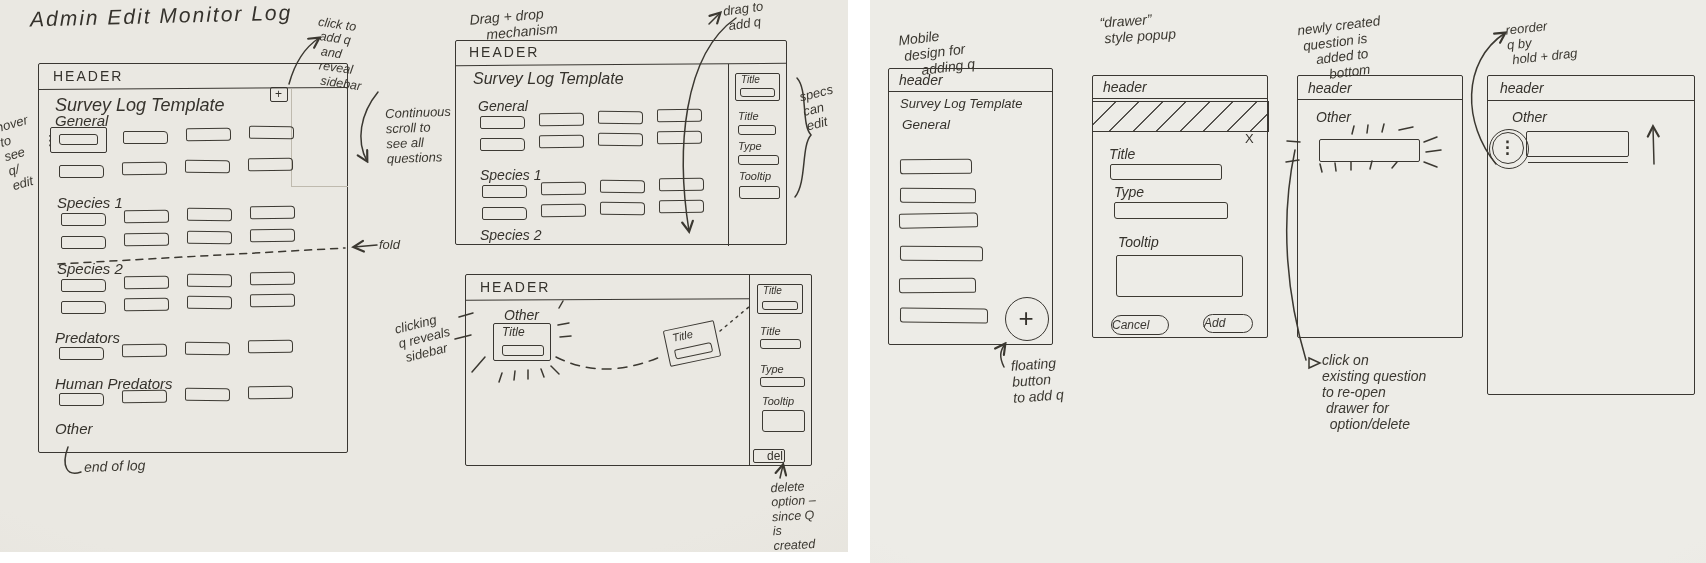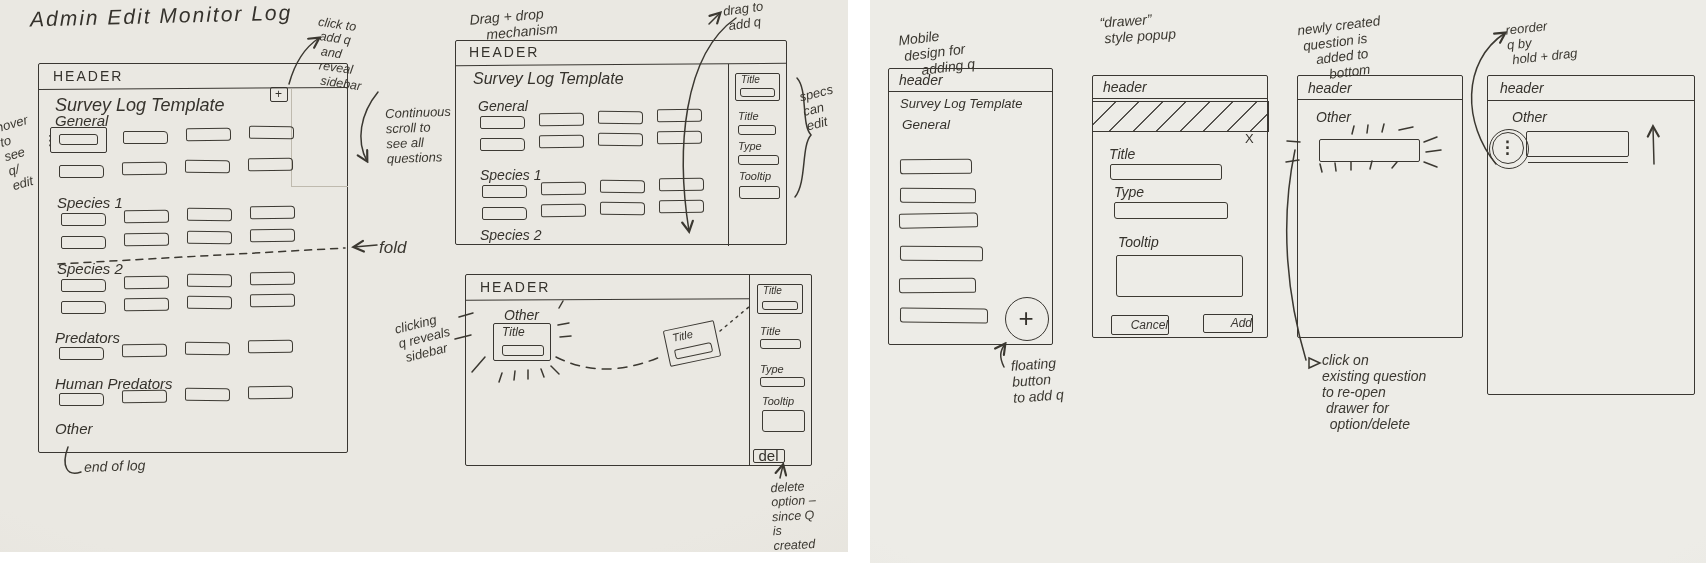--- a/index.html
+++ b/index.html
@@ -16,21 +16,21 @@
   .vl{position:absolute;width:0;border-left:1.7px solid #3a3732}
   .ghost{border-color:#bfbaae}
   .card{position:absolute;border:1.7px solid #3a3732;border-radius:2px}
   .ib{position:absolute;border:1.6px solid #3d3a33;border-radius:2px 3px 2px 3px}
   .row{position:absolute;display:flex;gap:18px}
   .qb{width:45px;height:13px;border:1.6px solid #3d3a33;border-radius:2px 4px 3px 2px}
   .row .qb:nth-child(2){transform:translateY(-3px) rotate(-.7deg)}
   .row .qb:nth-child(3){transform:translateY(-5px) rotate(.5deg)}
   .row .qb:nth-child(4){transform:translateY(-7px) rotate(-.6deg)}
   .sb{position:absolute;height:15px;border:1.6px solid #3d3a33;border-radius:2px 4px 2px 3px}
-  .btn{position:absolute;border:1.7px solid #3a3732;border-radius:2px;text-align:right;font-style:italic}
+  .btn{position:absolute;border:1.7px solid #3a3732;border-radius:10px;text-align:left;font-style:italic}
   .hatch{position:absolute;border:1.7px solid #3a3732;
     background:repeating-linear-gradient(135deg,rgba(58,55,50,0) 0 15px,rgba(58,55,50,.85) 15px 16.6px)}
   .fab{position:absolute;border:1.8px solid #3a3732;border-radius:50%;text-align:center}
   svg.overlay{position:absolute;left:0;top:0;z-index:4;pointer-events:none}
   svg.inframe{position:absolute;left:0;top:0;pointer-events:none}
 </style>
 </head>
 <body>
 
 <div id="paperL" class="paper"></div>
@@ -45,21 +45,21 @@
 edit</div>
 <div class="ann" style="left:314px;top:18px;font-size:12.5px;transform:rotate(8deg)">click to
  add q
   and
   reveal
    sidebar</div>
 <div class="ann" style="left:386px;top:106px;font-size:13px;transform:rotate(-2deg)">Continuous
 scroll to
 see all
 questions</div>
-<div class="ann" style="left:379px;top:238px;font-size:17px">fold</div>
+<div class="ann" style="left:379px;top:238px;font-size:13px">fold</div>
 <div class="ann" style="left:84px;top:458px;font-size:14px;transform:rotate(-2deg)">end of log</div>
 <div class="ann" style="left:470px;top:8px;font-size:14px;transform:rotate(-5deg)">Drag + drop
     mechanism</div>
 <div class="ann" style="left:724px;top:2px;font-size:13px;transform:rotate(-8deg)">drag to
  add q</div>
 <div class="ann" style="left:803px;top:86px;font-size:13px;transform:rotate(-14deg)">specs
 can
 edit</div>
 <div class="ann" style="left:398px;top:316px;font-size:13px;transform:rotate(-14deg)">clicking
 q reveals
@@ -226,21 +226,21 @@
     <div class="lbl" style="left:5px;top:0;font-size:10px">Title</div>
     <div class="ib" style="left:4px;top:16px;width:36px;height:9px"></div>
   </div>
   <div class="lbl" style="left:294px;top:50px;font-size:11px">Title</div>
   <div class="ib" style="left:294px;top:64px;width:41px;height:10px"></div>
   <div class="lbl" style="left:294px;top:88px;font-size:11px">Type</div>
   <div class="ib" style="left:294px;top:102px;width:45px;height:10px"></div>
   <div class="lbl" style="left:296px;top:120px;font-size:11px">Tooltip</div>
   <div class="ib" style="left:296px;top:135px;width:43px;height:22px"></div>
   <div class="card" style="left:287px;top:174px;width:32px;height:14px">
-    <div class="cap" style="left:0;top:0;width:29px;text-align:center;font-size:15px;line-height:12px">del</div>
+    <div class="cap" style="left:0;top:0;width:29px;text-align:right;font-size:12px;line-height:12px">del</div>
   </div>
   <div class="hl" style="left:283px;top:190px;width:42px"></div>
 </div>
 
 <div class="ann" style="left:900px;top:28px;font-size:14px;transform:rotate(-7deg)">Mobile
  design for
      adding q</div>
 <div class="ann" style="left:1100px;top:12px;font-size:14px;transform:rotate(-4deg)">“drawer”
  style popup</div>
 <div class="ann" style="left:1300px;top:18px;font-size:13.5px;transform:rotate(-7deg)">newly created

